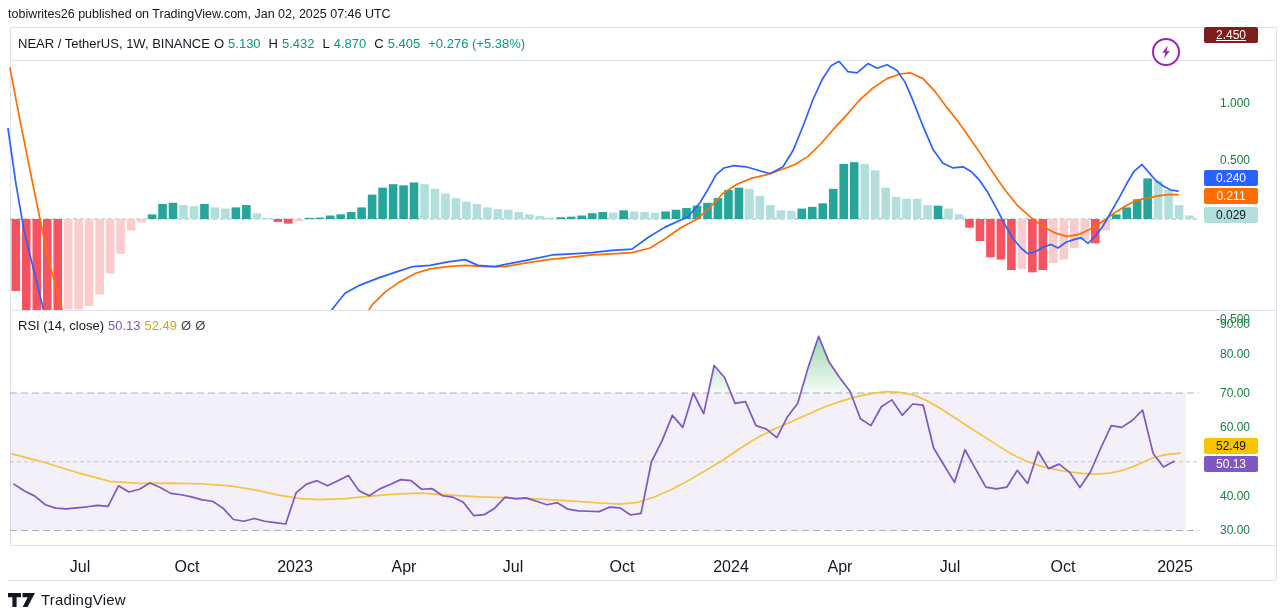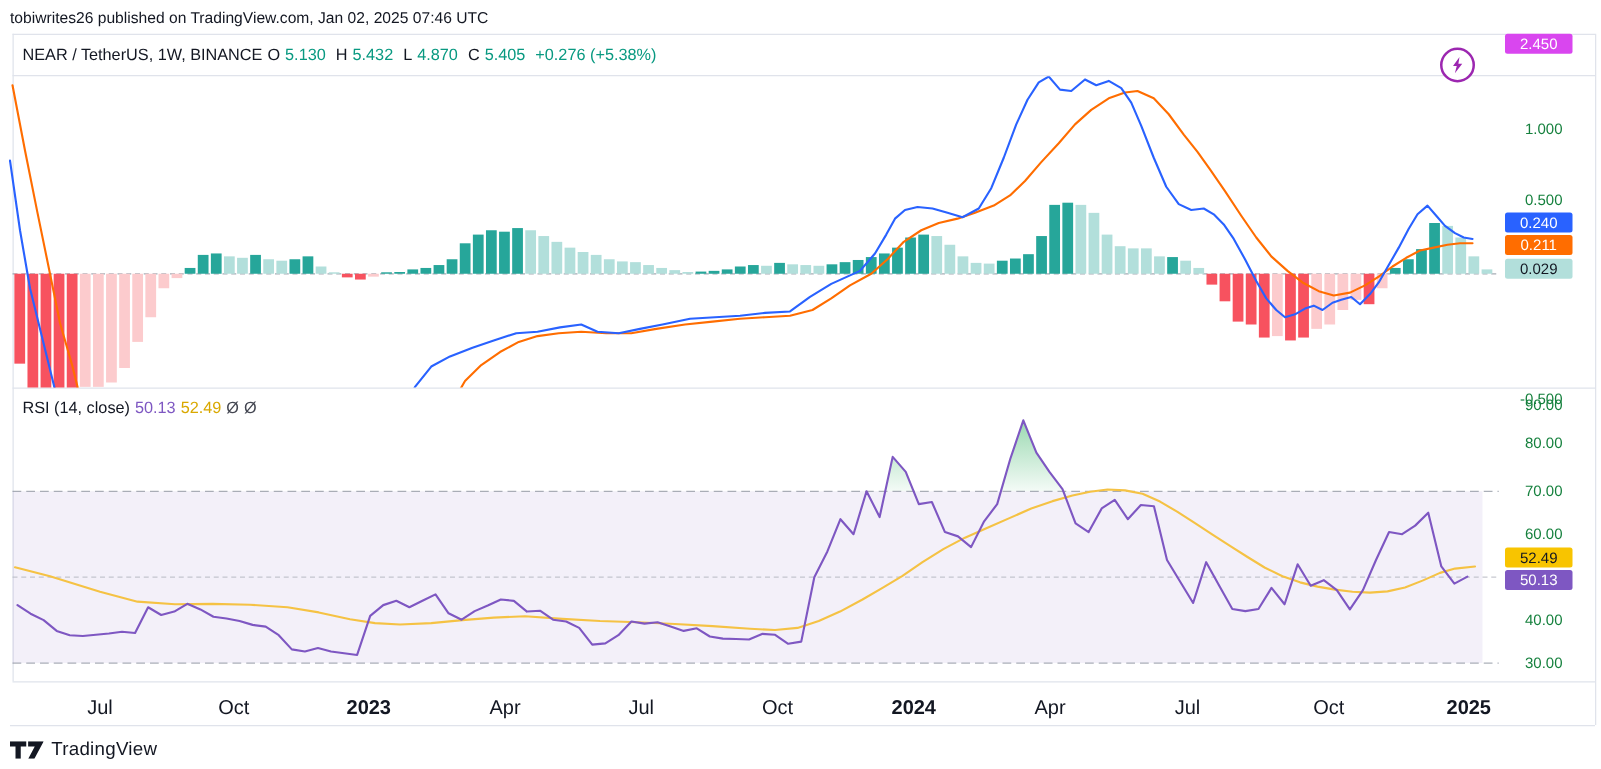--- a/index.html
+++ b/index.html
@@ -12,21 +12,21 @@
   .legend span{margin-right:4px;}
   .symbol-legend{top:36px;}
   .macd-legend{top:68px;}
   .rsi-legend{top:318px;}
   .pane-svg{position:absolute;left:0;display:block;}
   .axis-label{position:absolute;left:1190px;width:60px;text-align:right;
               font-size:12px;color:#15803d;height:16px;line-height:16px;}
   .price-badge{position:absolute;left:1204px;width:54px;height:16px;line-height:16px;
                text-align:center;font-size:12px;border-radius:2px;z-index:6;}
   .time-axis-label{position:absolute;top:558px;font-size:16px;color:#131722;transform:translateX(-50%);}
-  .time-axis-label.bold{font-weight:bold;text-align:right;}
+  .time-axis-label.bold{font-weight:normal;text-align:right;}
   .flash-btn{position:absolute;left:1152px;top:38px;width:28px;height:28px;border-radius:50%;
              border:2px solid #9c27b0;background:#fff;padding:0;cursor:pointer;z-index:7;
              display:flex;align-items:center;justify-content:center;}
   .footer{position:absolute;left:8px;top:591px;display:flex;align-items:center;gap:6px;}
   .footer-brand{font-size:15px;color:#131722;letter-spacing:.2px;}
   .k{color:#131722;}
 </style>
 </head>
 <body>
 
@@ -190,21 +190,21 @@
       <div class="axis-label" style="top: 346px;">80.00</div>
       <div class="axis-label" style="top: 385px;">70.00</div>
       <div class="axis-label" style="top: 419px;">60.00</div>
       <div class="axis-label" style="top: 488px;">40.00</div>
       <div class="axis-label" style="top: 522px;">30.00</div>
       <div class="price-badge" style="top: 170px; background: rgb(41, 98, 255); color: rgb(255, 255, 255);">0.240</div>
       <div class="price-badge" style="top: 188px; background: rgb(255, 109, 0); color: rgb(255, 255, 255);">0.211</div>
       <div class="price-badge" style="top: 207px; background: rgb(178, 223, 219); color: rgb(19, 23, 34);">0.029</div>
       <div class="price-badge" style="top: 438px; background: rgb(248, 196, 0); color: rgb(19, 23, 34);">52.49</div>
       <div class="price-badge" style="top: 456px; background: rgb(126, 87, 194); color: rgb(255, 255, 255);">50.13</div>
-      <div class="price-badge" style="top: 27px; background: #d946ef; color: rgb(255, 255, 255);">2.450</div>
+      <div class="price-badge" style="top: 27px; background: #7f1d1d; color: rgb(255, 255, 255); text-decoration: underline;">2.450</div>
     </div>
 
   <button class="flash-btn">
     <svg width="16" height="16" viewBox="0 0 16 16">
       <polygon points="9.6,1.5 4.4,8.7 7.4,8.7 5.9,14.5 11.8,6.9 8.7,6.9" fill="#9c27b0"></polygon>
     </svg>
   </button>
 
   <div id="time-axis">
       <div class="time-axis-label" style="left: 80px;">Jul</div>

